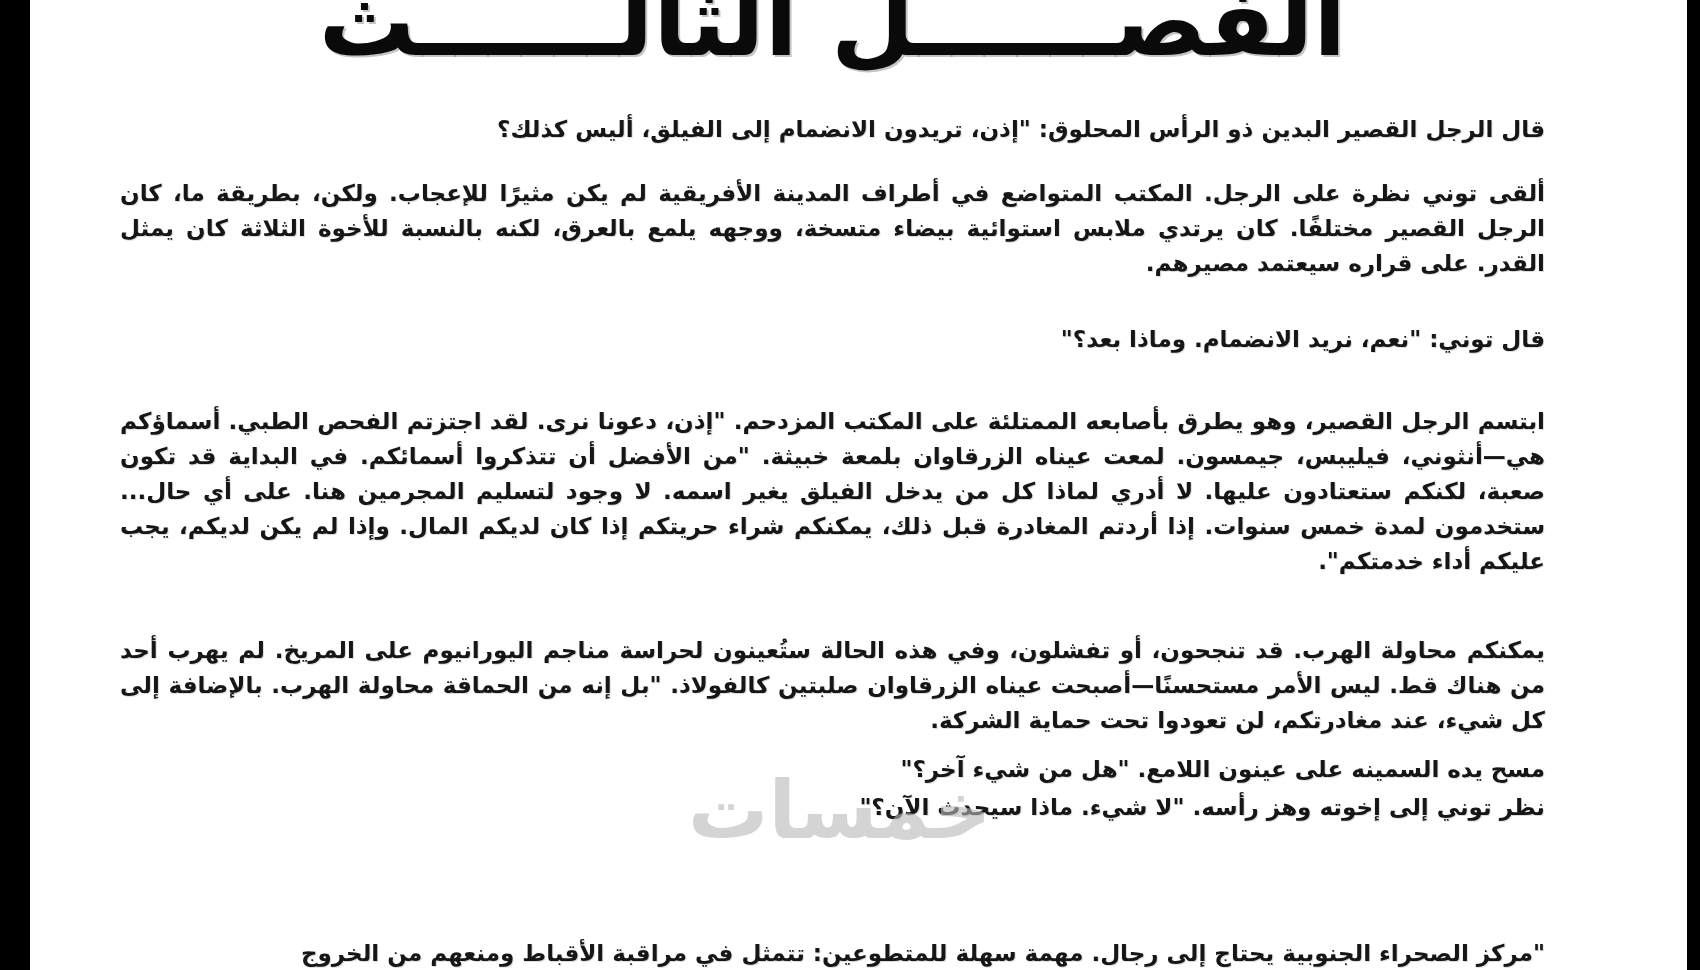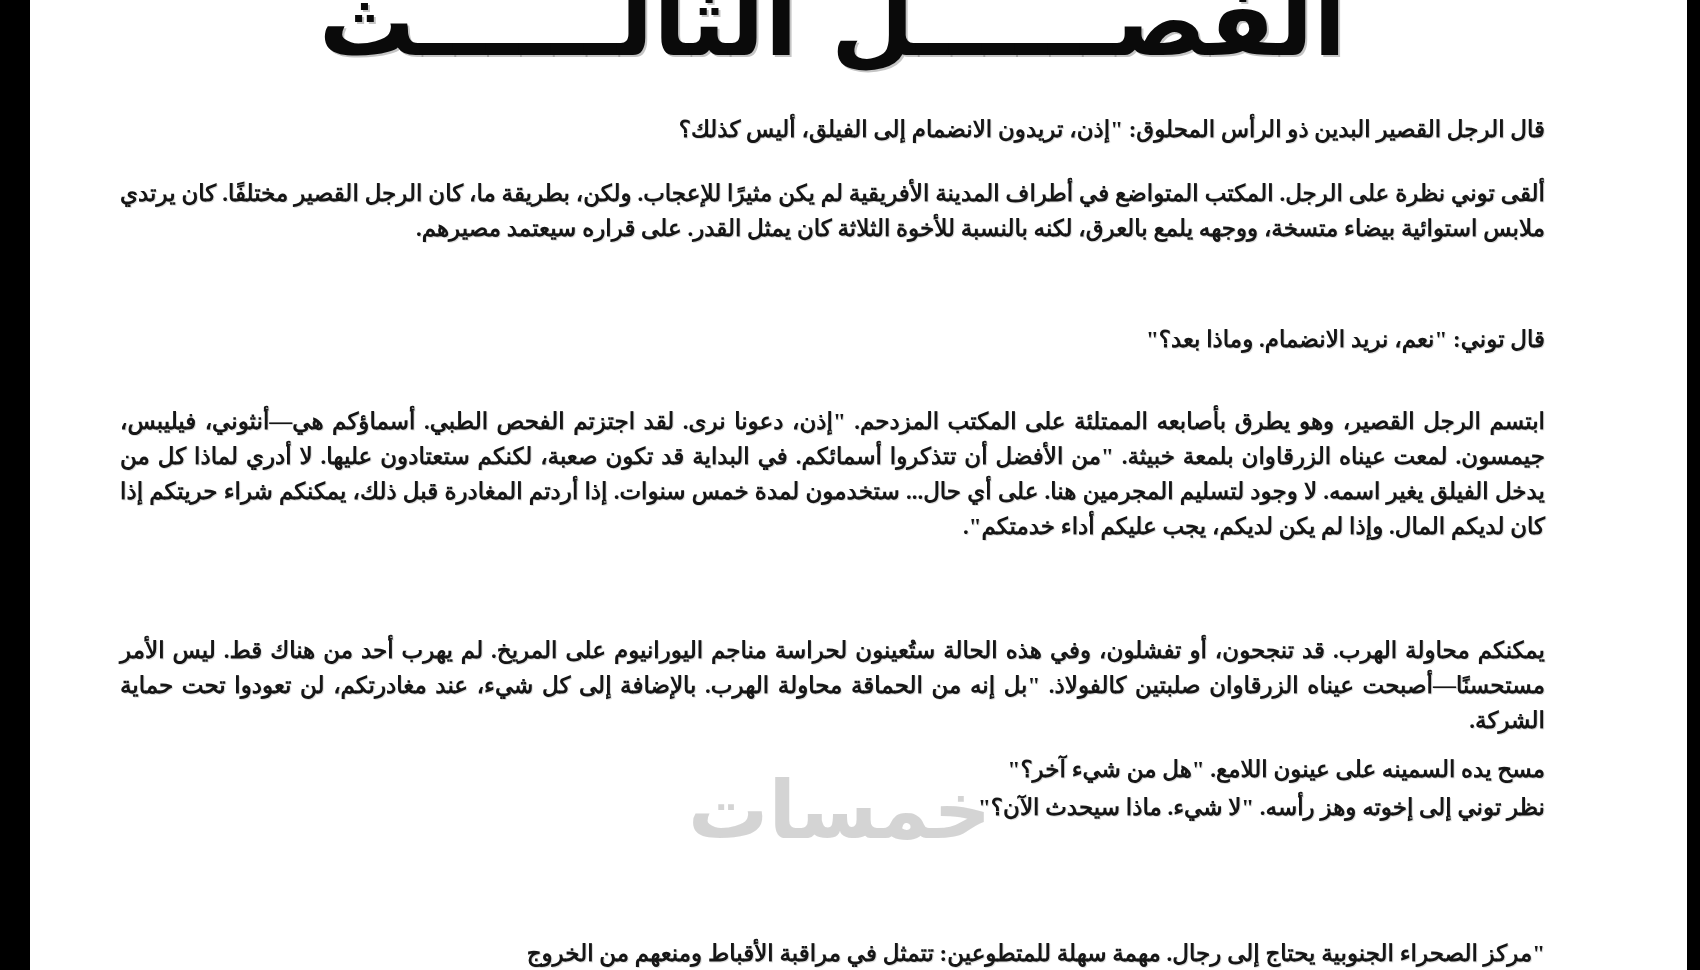--- a/index.html
+++ b/index.html
@@ -45,21 +45,20 @@
     direction: rtl;
     unicode-bidi: plaintext;
     text-align: justify;
     text-align-last: right;
     font-size: 23px;
     font-weight: bold;
     line-height: 35px;
     color: #161616;
     z-index: 2;
     text-shadow: 1px 1px 0 rgba(120,120,120,0.25);
-    font-family: Liberation Serif, serif;
   }
   .p1 { top: 112px; }
   .p2 { top: 176px; }
   .p3 { top: 322px; }
   .p4 { top: 404px; }
   .p5 { top: 633px; }
   .p6 { top: 752px; }
   .p7 { top: 790px; }
   .p8 { top: 936px; }
   .single { text-align: right; }

